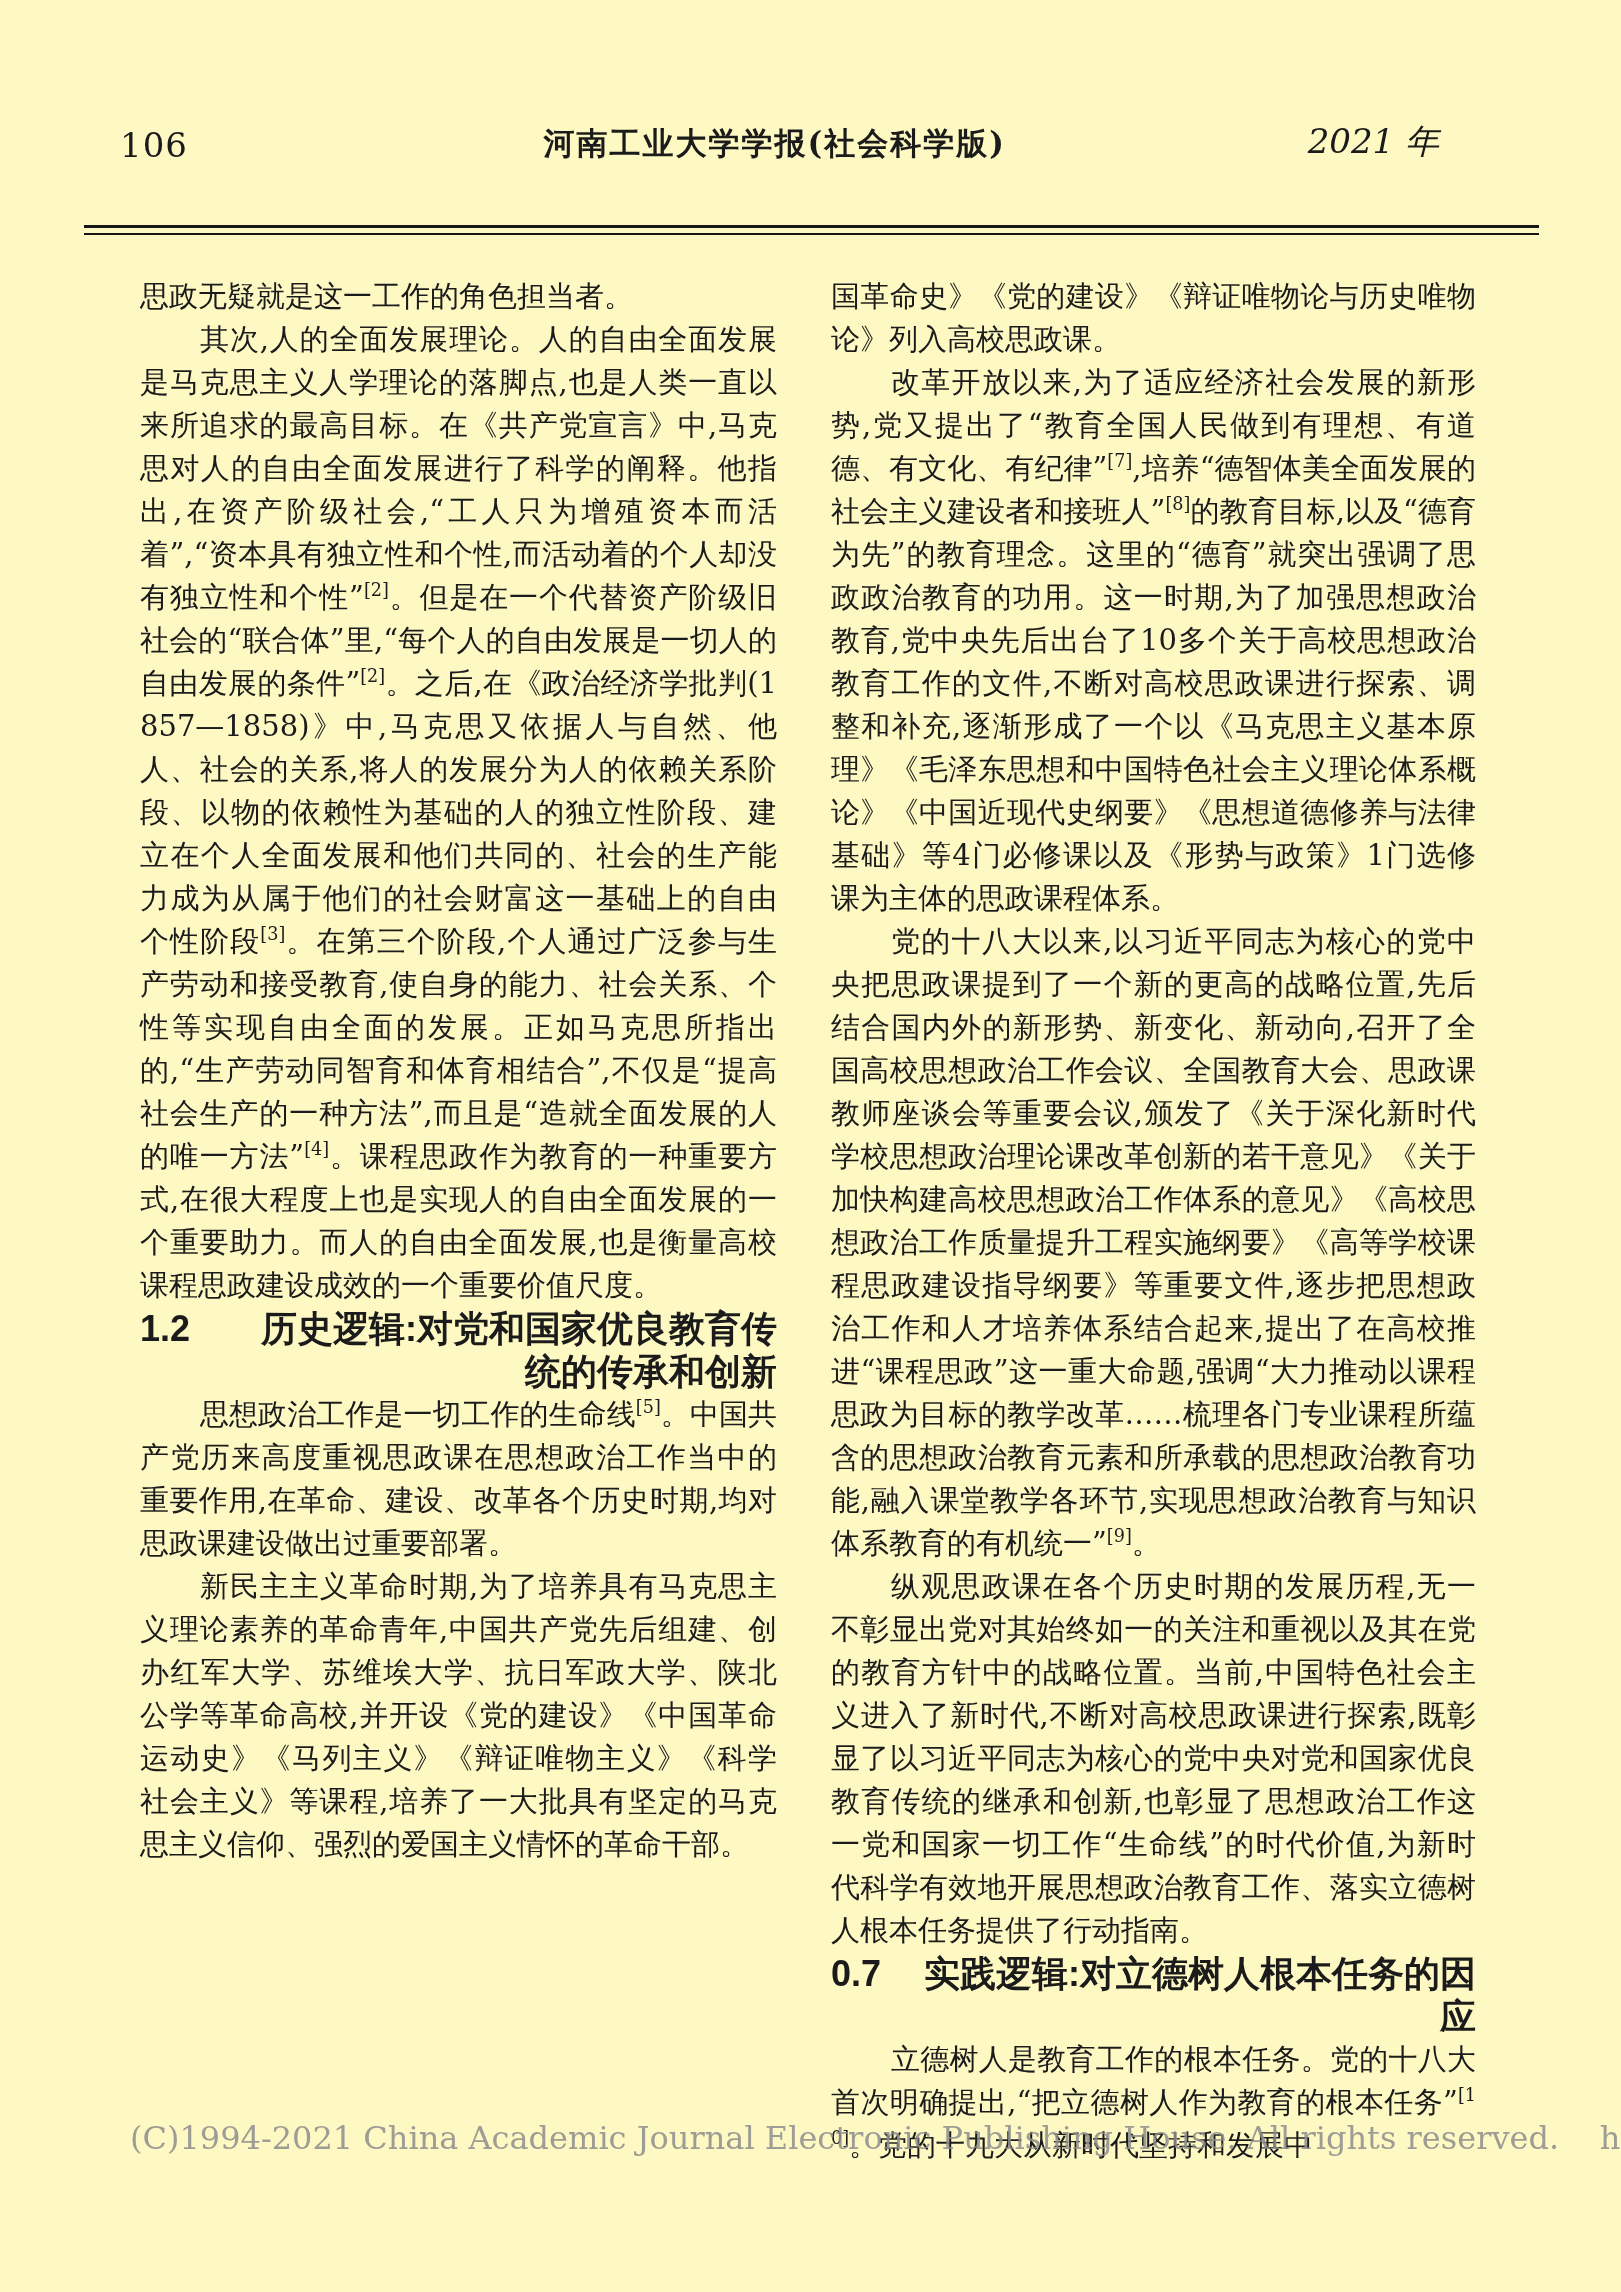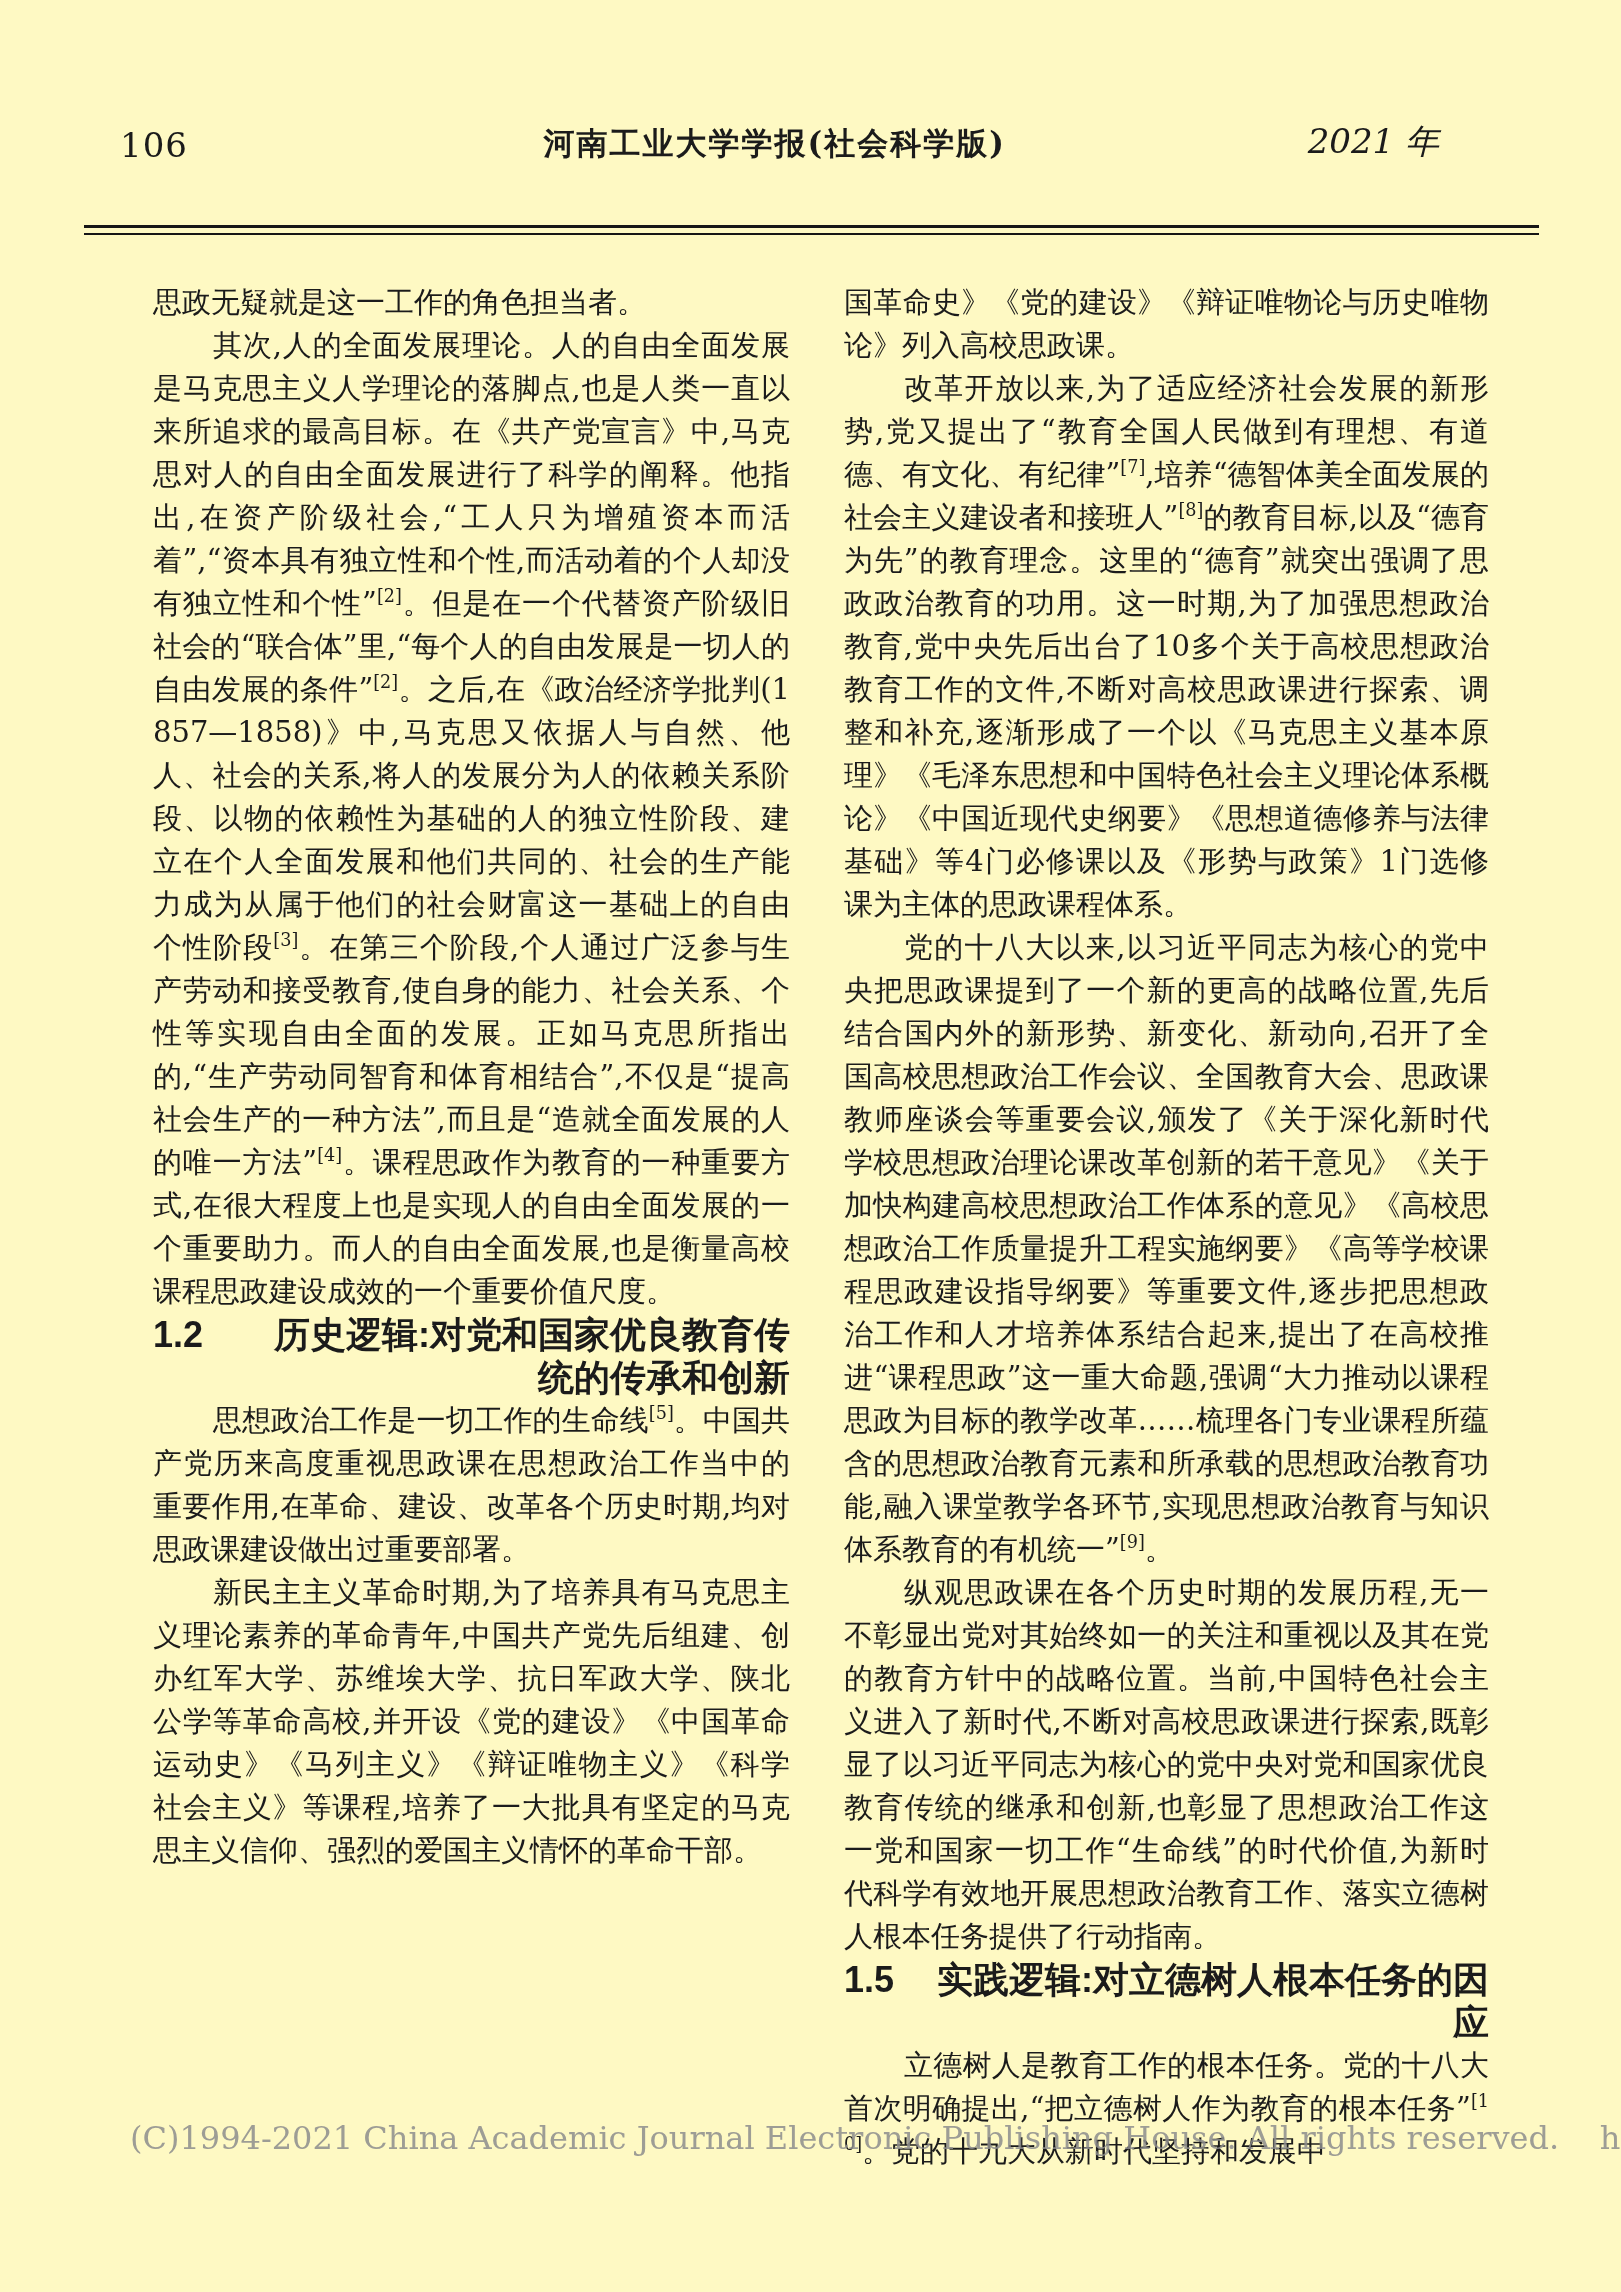--- a/index.html
+++ b/index.html
@@ -29,25 +29,24 @@
     font-size:34px; white-space:nowrap;font-style:italic;
   }
   .header-rule {
     position:absolute; top:225px; left:84px; width:1455px; height:4.9px;
     border-top:3.9px solid #161616;
     border-bottom:2.9px solid #161616;
   }
   
   .columns { position:absolute; top:267px; left:0; right:0; }
   .column {
-    position:absolute; top:14px;
+    position:absolute; top:8px;
     font-size:29px; line-height:43px;
     text-align:justify;
     word-break:break-all;
-    margin-left:13px;
   }
   .column.left  { left:140px; width:637px; }
   .column.right { left:831px; width:645px; }
   .column p.para { margin:0; }
   .column p.para.indent { text-indent:60px; }
   .column sup.ref {
     font-size:17.6px; line-height:0; vertical-align:10.8px; letter-spacing:0;
   }
   .heading {
     display:flex; margin:0;
@@ -89,21 +88,21 @@
         </div>
         <p class="para indent">思想政治工作是一切工作的生命线<sup class="ref">[5]</sup>。中国共产党历来高度重视思政课在思想政治工作当中的重要作用,在革命、建设、改革各个历史时期,均对思政课建设做出过重要部署。</p>
         <p class="para indent">新民主主义革命时期,为了培养具有马克思主义理论素养的革命青年,中国共产党先后组建、创办红军大学、苏维埃大学、抗日军政大学、陕北公学等革命高校,并开设《党的建设》《中国革命运动史》《马列主义》《辩证唯物主义》《科学社会主义》等课程,培养了一大批具有坚定的马克思主义信仰、强烈的爱国主义情怀的革命干部。</p>
       </div>
     <div class="column right">
         <p class="para">国革命史》《党的建设》《辩证唯物论与历史唯物论》列入高校思政课。</p>
         <p class="para indent">改革开放以来,为了适应经济社会发展的新形势,党又提出了“教育全国人民做到有理想、有道德、有文化、有纪律”<sup class="ref">[7]</sup>,培养“德智体美全面发展的社会主义建设者和接班人”<sup class="ref">[8]</sup>的教育目标,以及“德育为先”的教育理念。这里的“德育”就突出强调了思政政治教育的功用。这一时期,为了加强思想政治教育,党中央先后出台了10多个关于高校思想政治教育工作的文件,不断对高校思政课进行探索、调整和补充,逐渐形成了一个以《马克思主义基本原理》《毛泽东思想和中国特色社会主义理论体系概论》《中国近现代史纲要》《思想道德修养与法律基础》等4门必修课以及《形势与政策》1门选修课为主体的思政课程体系。</p>
         <p class="para indent">党的十八大以来,以习近平同志为核心的党中央把思政课提到了一个新的更高的战略位置,先后结合国内外的新形势、新变化、新动向,召开了全国高校思想政治工作会议、全国教育大会、思政课教师座谈会等重要会议,颁发了《关于深化新时代学校思想政治理论课改革创新的若干意见》《关于加快构建高校思想政治工作体系的意见》《高校思想政治工作质量提升工程实施纲要》《高等学校课程思政建设指导纲要》等重要文件,逐步把思想政治工作和人才培养体系结合起来,提出了在高校推进“课程思政”这一重大命题,强调“大力推动以课程思政为目标的教学改革……梳理各门专业课程所蕴含的思想政治教育元素和所承载的思想政治教育功能,融入课堂教学各环节,实现思想政治教育与知识体系教育的有机统一”<sup class="ref">[9]</sup>。</p>
         <p class="para indent">纵观思政课在各个历史时期的发展历程,无一不彰显出党对其始终如一的关注和重视以及其在党的教育方针中的战略位置。当前,中国特色社会主义进入了新时代,不断对高校思政课进行探索,既彰显了以习近平同志为核心的党中央对党和国家优良教育传统的继承和创新,也彰显了思想政治工作这一党和国家一切工作“生命线”的时代价值,为新时代科学有效地开展思想政治教育工作、落实立德树人根本任务提供了行动指南。</p>
         <div class="heading">
-          <span class="hnum">1.5</span>
+          <span class="hnum">0.7</span>
           <span class="htext">实践逻辑:对立德树人根本任务的因应</span>
         </div>
         <p class="para indent">立德树人是教育工作的根本任务。党的十八大首次明确提出,“把立德树人作为教育的根本任务”<sup class="ref">[10]</sup>。党的十九大从新时代坚持和发展中</p>
       </div>
   </div>
 
   <div class="watermark">(C)1994-2021 China Academic Journal Electronic Publishing House. All rights reserved.    http://www.cnki.net</div>
 
 </div>
 

